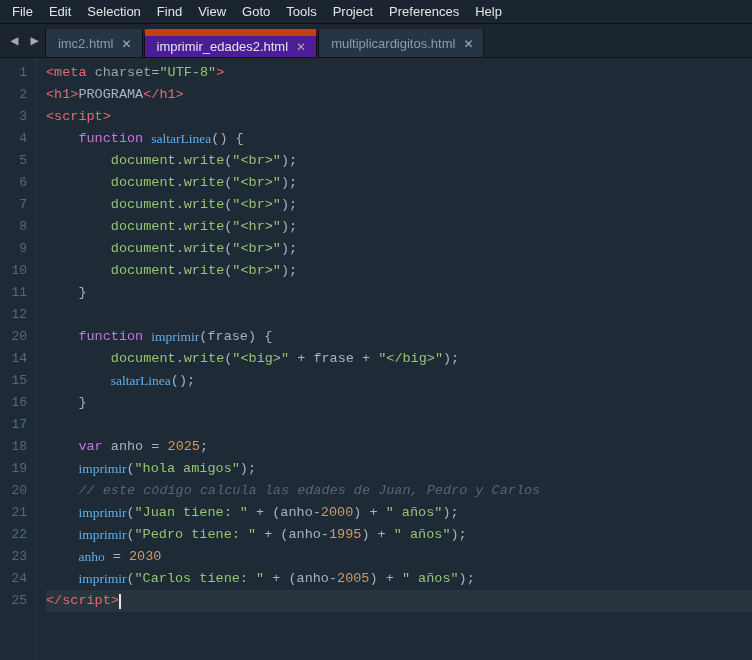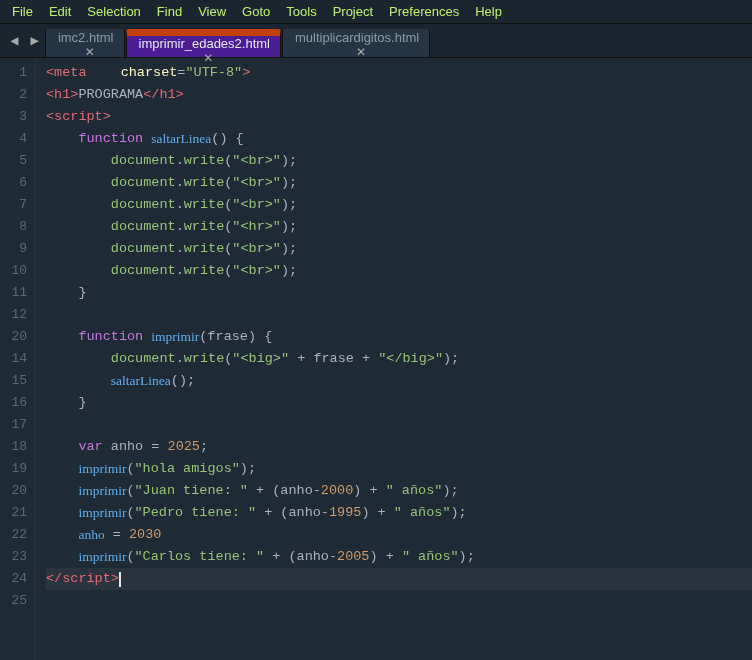--- a/index.html
+++ b/index.html
@@ -18,21 +18,21 @@
     #menubar {
       background: #1a2530;
       display: flex;
       align-items: center;
       height: 24px;
       padding: 0 4px;
       border-bottom: 1px solid #111;
       flex-shrink: 0;
     }
     .menu-item {
-      color: #bef264;
+      color: #e5e5e5;
       font-size: 13px;
       font-family: Arial, sans-serif;
       padding: 2px 8px;
       cursor: pointer;
       white-space: nowrap;
     }
 
     
     #tabsbar {
       background: #1a2530;
@@ -59,21 +59,20 @@
       font-family: Arial, sans-serif;
       background: #253545;
       color: #8a9baa;
       border-top: 1px solid #333;
       border-right: 1px solid #111;
       border-left: 1px solid #111;
       cursor: pointer;
       position: relative;
       margin-right: 1px;
       border-radius: 3px 3px 0 0;
-      flex-direction: column;
     }
     .tab.active {
       background: #4c1d95;
       color: #e0e8f0;
       border-top: 7px solid #c2410c;
       text-align: center;
     }
     .tab .close-x {
       margin-left: 8px;
       color: #aaa;
@@ -121,21 +120,21 @@
       line-height: 22px;
       font-size: 13.5px;
       white-space: pre;
       display: flex;
       align-items: center;
     }
     
     .code-line.cursor-line {
       background: rgba(255,255,255,0.05);
     }          
-    .attr { color: #fef9c3; margin-left: 26px; }
+    .attr { color: #a3a3a3; }
     .comment { color: #5c6370; font-style: italic; }
     .italic-str { color: #98c379; }
     .text-orange { color: #d19a66; }
     .text-purple { color: #c678dd; }
     .text-blue { color: #61afef; font-family: Liberation Serif, serif; }
     .text-red { color: #e06c75; }
     .text-green { color: #98c379; }
     .text-white { color: #abb2bf; }
     .cursor {
       display: inline-block;
@@ -281,20 +280,23 @@
     </div>
 
     <div class="code-line">
       <span style="color:#4a5a6a">    </span><span class="text-purple">var</span><span class="text-white"> anho = </span><span class="text-orange">2025</span><span class="text-white">;</span>
     </div>
 
     <div class="code-line">
       <span style="color:#4a5a6a">    </span><span class="text-blue">imprimir</span><span class="text-white">(</span><span class="text-green">"hola amigos"</span><span class="text-white">);</span>
     </div>
 
+    <div class="code-line">
+      <span style="color:#4a5a6a">    </span><span class="comment">// este código calcula las edades de Juan, Pedro y Carlos</span>
+    </div>
 
     <div class="code-line">
       <span style="color:#4a5a6a">    </span><span class="text-blue">imprimir</span><span class="text-white">(</span><span class="text-green">"Juan tiene: "</span><span class="text-white"> + (anho-</span><span class="text-orange">2000</span><span class="text-white">) + </span><span class="text-green">" años"</span><span class="text-white">);</span>
     </div>
 
     <div class="code-line">
       <span style="color:#4a5a6a">    </span><span class="text-blue">imprimir</span><span class="text-white">(</span><span class="text-green">"Pedro tiene: "</span><span class="text-white"> + (anho-</span><span class="text-orange">1995</span><span class="text-white">) + </span><span class="text-green">" años"</span><span class="text-white">);</span>
     </div>
 
     <div class="code-line">

